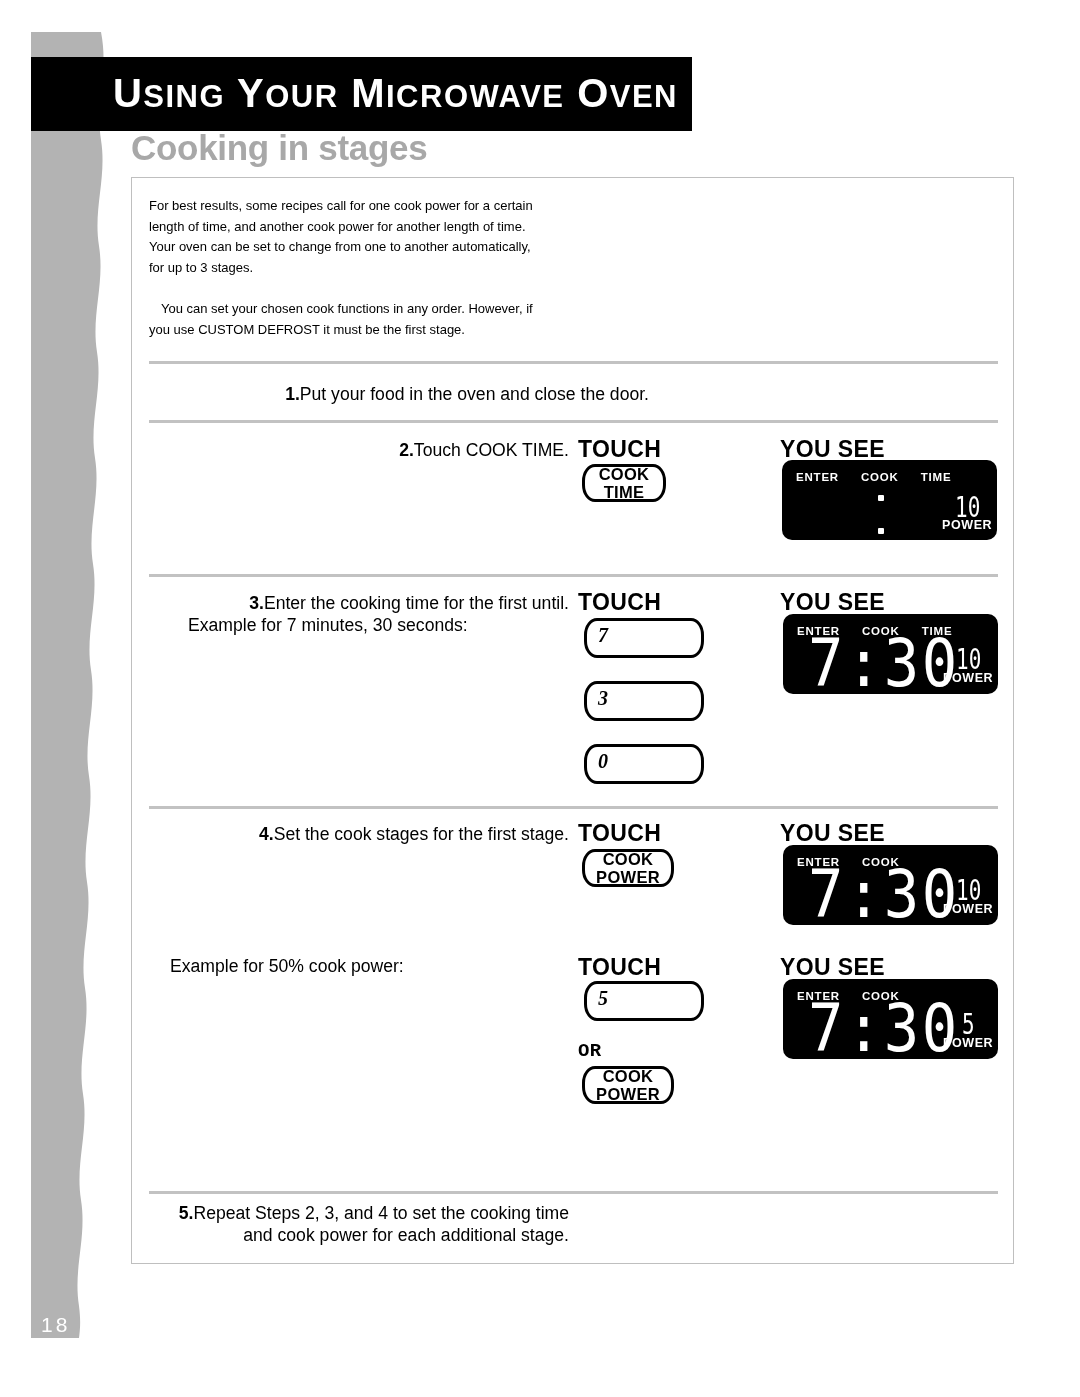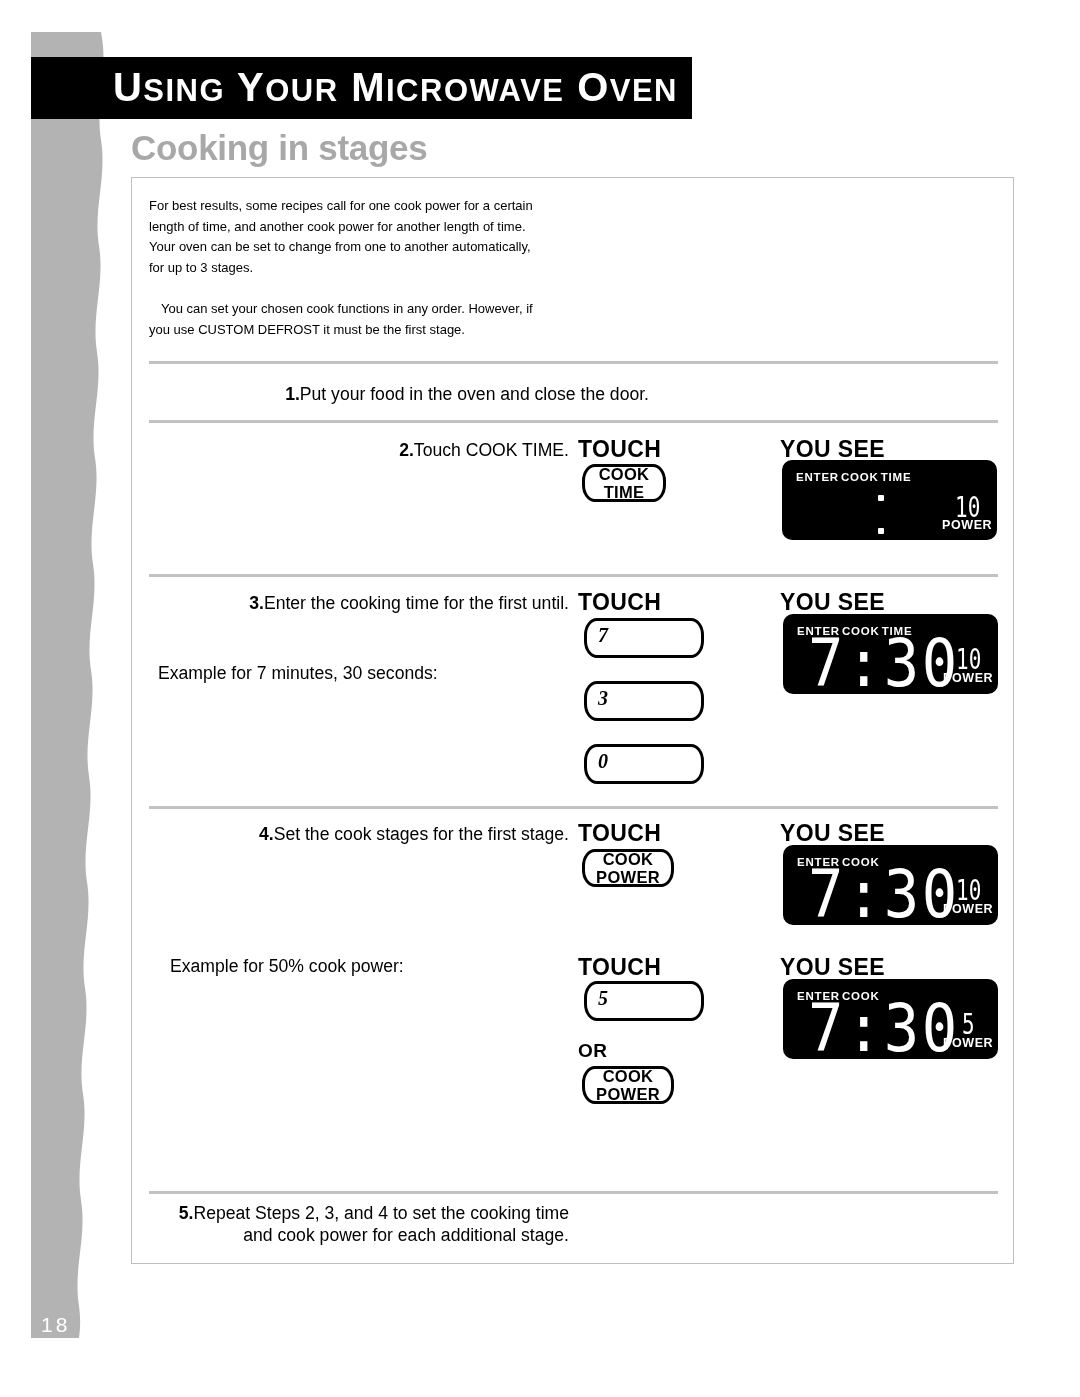--- a/index.html
+++ b/index.html
@@ -39,21 +39,21 @@
     z-index: 3;
     font-family: "Liberation Sans", sans-serif;
   }
 
   
   #chapter-banner {
     position: absolute;
     left: 31px;
     top: 57px;
     width: 661px;
-    height: 62px;
+    height: 74px;
     background: #000000;
     z-index: 2;
   }
   #chapter-title {
     position: absolute;
     right: 14px;
     top: 50%;
     transform: translateY(-52%);
     color: #ffffff;
     font-family: "Liberation Sans Narrow", "Liberation Sans", sans-serif;
@@ -194,21 +194,21 @@
   .display {
     position: absolute;
     background: #000000;
     border-radius: 10px;
   }
   .disp-labels {
     position: absolute;
     top: 11px;
     left: 14px;
     display: flex;
-    gap: 2px;
+    gap: 22px;
   }
   .disp-labels span {
     color: #ffffff;
     font-size: 11.5px;
     font-weight: 700;
     letter-spacing: 0.8px;
     font-family: "Liberation Sans", sans-serif;
   }
 
   .seg {
@@ -334,21 +334,21 @@
     </div>
     <div class="pow-val" style="left:173px; top:38px;">10</div>
     <div class="pow-label" style="left:160px; top:58px;">POWER</div>
   </div>
 
   <div class="sep" style="top:396px;"></div>
 
   <div class="step" style="left:17px; top:415px; width:420px;">
     <span class="num">3.</span><span class="txt">Enter the cooking time for the first until.</span>
   </div>
-  <div class="step-cont" style="left:26px; top:437px; width:420px;margin-top:48px;">Example for 7 minutes, 30 seconds:</div>
+  <div class="step-cont" style="left:56px; top:437px; width:420px;">Example for 7 minutes, 30 seconds:</div>
 
   <div class="col-head" style="left:446px; top:411px;">TOUCH</div>
   <div class="col-head" style="left:648px; top:411px;">YOU SEE</div>
 
   <div class="key" style="left:452px; top:440px; width:120px; height:40px;">
     <span class="key-num">7</span>
   </div>
   <div class="key" style="left:452px; top:503px; width:120px; height:40px;">
     <span class="key-num">3</span>
   </div>
@@ -394,21 +394,21 @@
     <div class="pow-label" style="left:160px; top:57px;">POWER</div>
   </div>
 
   <div class="col-head" style="left:446px; top:776px;">TOUCH</div>
   <div class="col-head" style="left:648px; top:776px;">YOU SEE</div>
 
   <div class="key" style="left:452px; top:803px; width:120px; height:40px;">
     <span class="key-num">5</span>
   </div>
 
-  <div class="or-label" style="left:446px; top:862px;">OR</div>
+  <div class="or-label" style="left:446px; top:862px;font-family:Liberation Mono, monospace;">OR</div>
 
   <div class="key" style="left:450px; top:888px; width:92px; height:38px;">
     <div class="key-label">
       <span>COOK</span><br>
       <span>POWER</span>
     </div>
   </div>
 
 
   <div class="display" style="left:651px; top:801px; width:215px; height:80px;">

